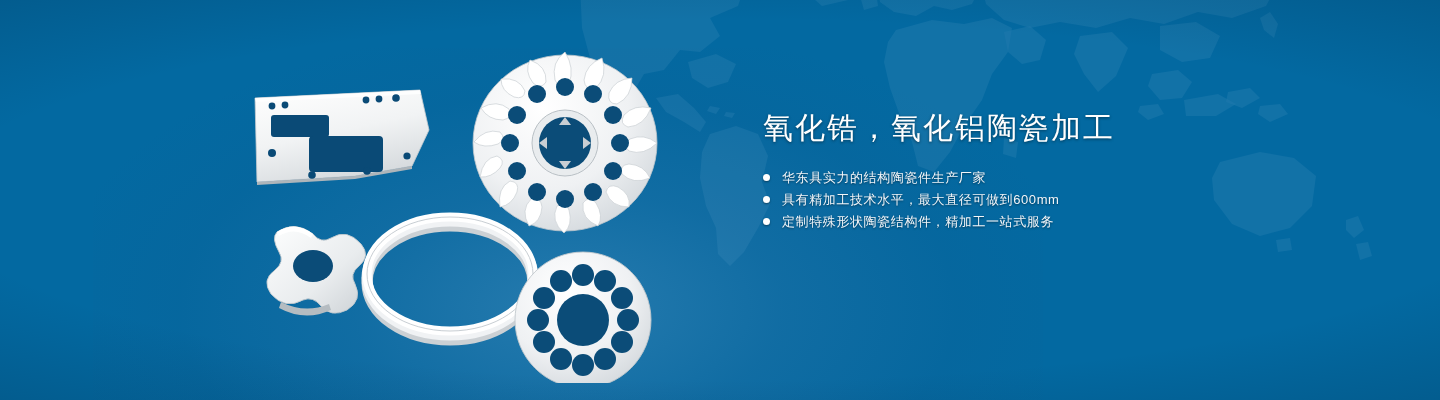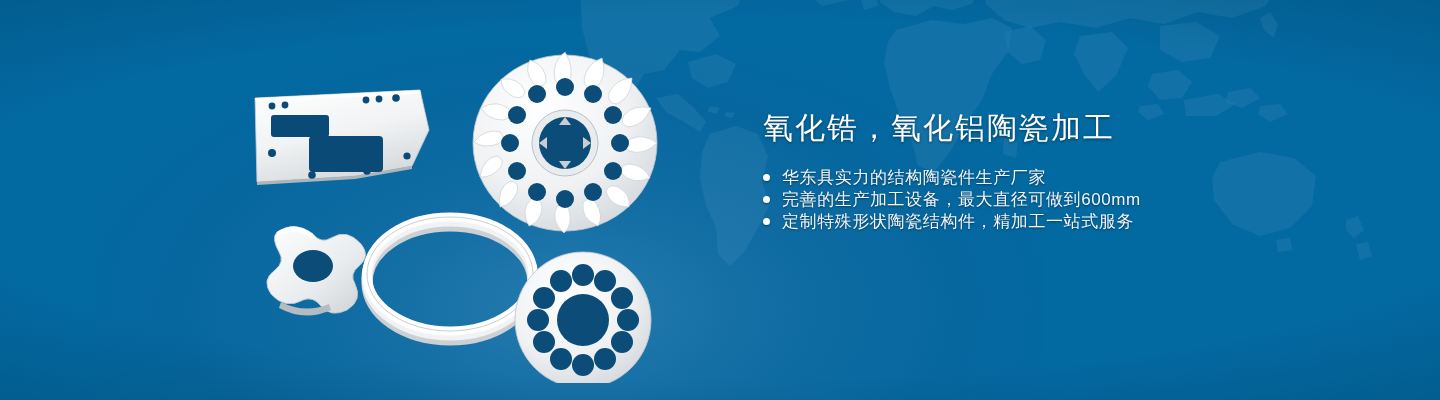--- a/index.html
+++ b/index.html
@@ -107,21 +107,21 @@
   .dot {
     flex: 0 0 auto;
     width: 7px;
     height: 7px;
     border-radius: 50%;
     background: #ffffff;
     margin-right: 12px;
     box-shadow: 0 1px 2px rgba(0,0,0,0.4);
   }
   .bullet-text {
-    font-size: 17px;
+    font-size: 13px;
     line-height: 15px;
     color: #f2f6fa;
     letter-spacing: 0.6px;
     white-space: nowrap;
     text-shadow: 0 1px 2px rgba(0,0,0,0.45);
   }
 </style>
 </head>
 <body>
 
@@ -315,21 +315,21 @@
 
   <div class="copy">
     <h1 class="headline">氧化锆，氧化铝陶瓷加工</h1>
     <ul class="bullets">
       <li class="bullet">
         <span class="dot"></span>
         <span class="bullet-text">华东具实力的结构陶瓷件生产厂家</span>
       </li>
       <li class="bullet">
         <span class="dot"></span>
-        <span class="bullet-text">完善的生产加工设备，最大直径可做到600mm</span>
+        <span class="bullet-text">具有精加工技术水平，最大直径可做到600mm</span>
       </li>
       <li class="bullet">
         <span class="dot"></span>
         <span class="bullet-text">定制特殊形状陶瓷结构件，精加工一站式服务</span>
       </li>
     </ul>
   </div>
 
 </div>
 

